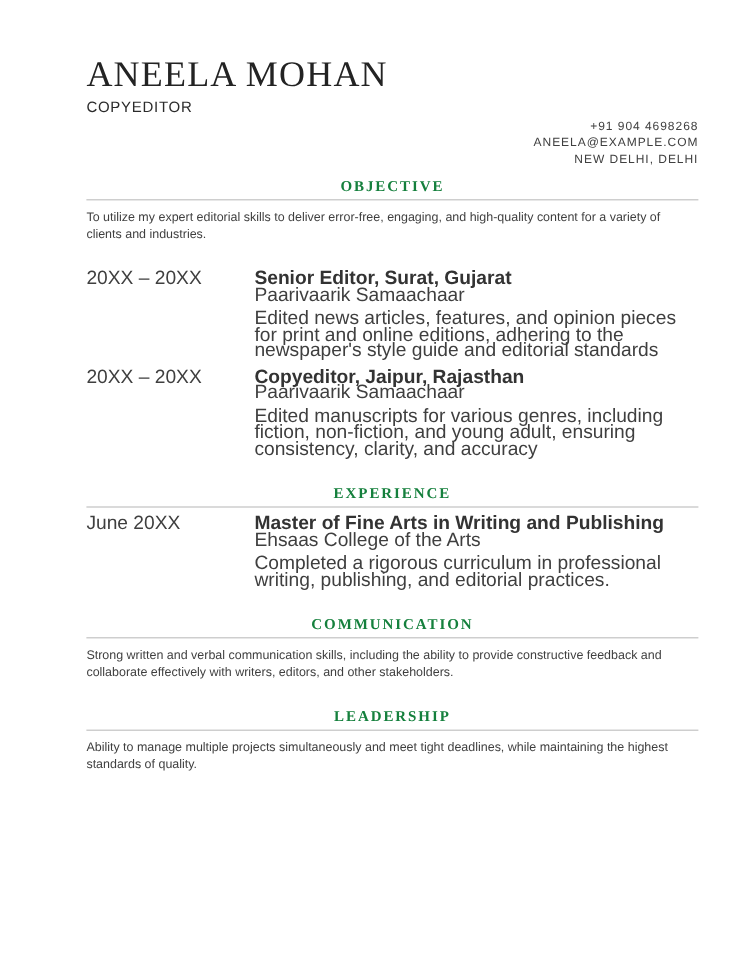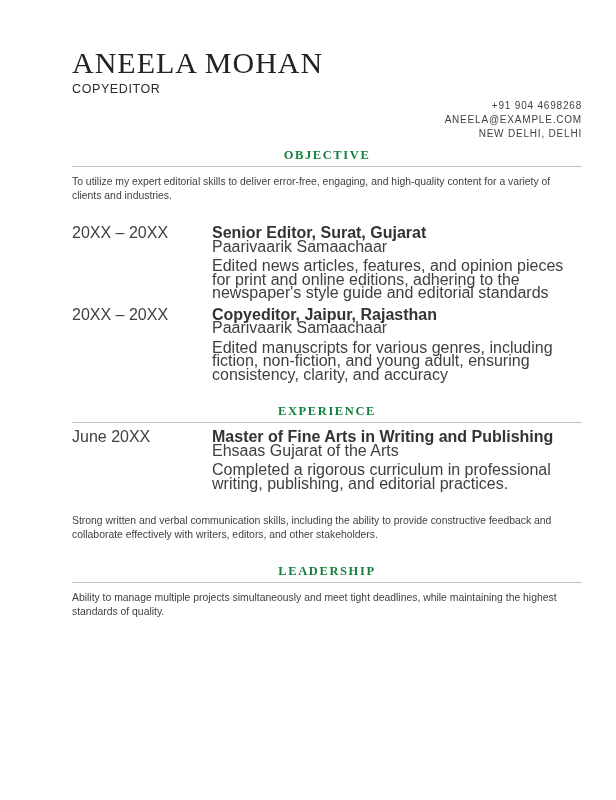--- a/index.html
+++ b/index.html
@@ -134,29 +134,30 @@
   </div>
 
   <div class="section">
     <div class="section-heading">EXPERIENCE</div>
     <div class="entries">
 
       <div class="entry">
         <div class="entry-date">June 20XX</div>
         <div class="entry-main">
           <div class="entry-title">Master of Fine Arts in Writing and Publishing</div>
-          <div class="entry-org">Ehsaas Gujarat of the Arts</div>
+          <div class="entry-org">Ehsaas College of the Arts</div>
           <div class="entry-desc">Completed a rigorous curriculum in professional writing, publishing, and editorial practices.</div>
         </div>
       </div>
 
     </div>
   </div>
 
   <div class="section">
+    <div class="section-heading">COMMUNICATION</div>
     <p class="section-body">Strong written and verbal communication skills, including the ability to provide constructive feedback and collaborate effectively with writers, editors, and other stakeholders.</p>
   </div>
 
   <div class="section">
     <div class="section-heading">LEADERSHIP</div>
     <p class="section-body">Ability to manage multiple projects simultaneously and meet tight deadlines, while maintaining the highest standards of quality.</p>
   </div>
 
 </div>
 

